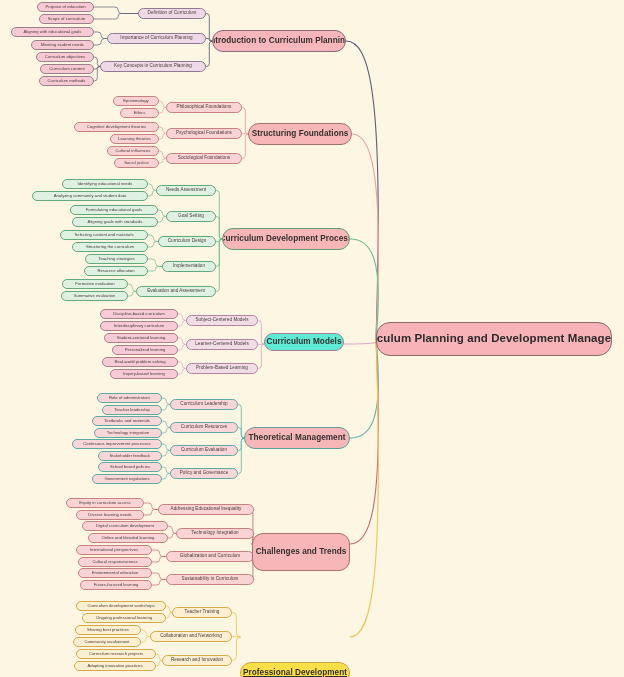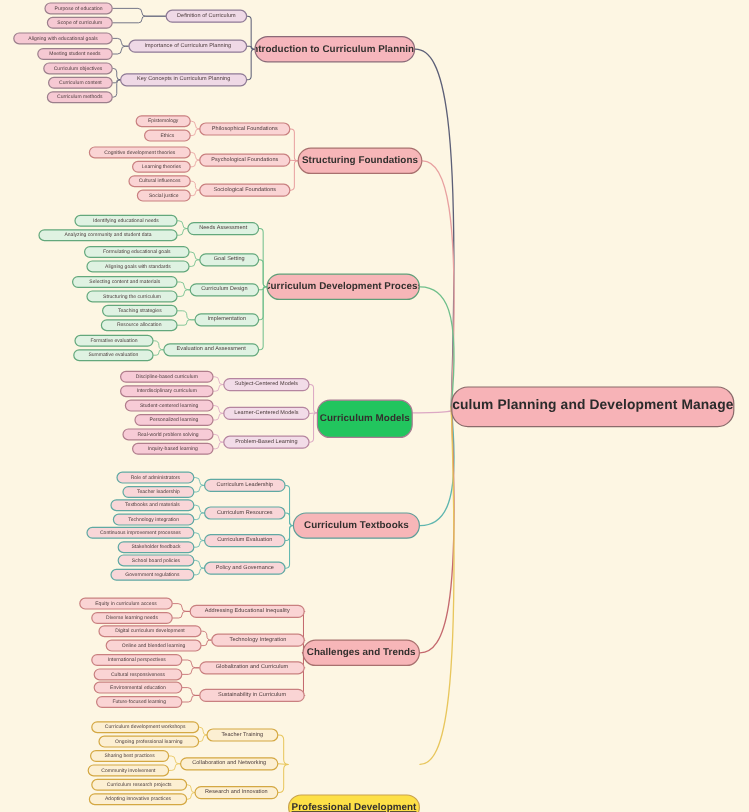--- a/index.html
+++ b/index.html
@@ -199,47 +199,47 @@
     <div class="node branch" style="left: 222px; top: 228px; width: 128px; height: 22px; background: rgb(247, 182, 184); border-color: rgb(95, 158, 120);">Curriculum Development Process</div>
     <div class="node leaf" style="left: 100px; top: 309px; width: 78px; height: 10px; background: rgb(247, 203, 214); border-color: rgb(176, 125, 140);">Discipline-based curriculum</div>
     <div class="node leaf" style="left: 100px; top: 321px; width: 78px; height: 10px; background: rgb(247, 203, 214); border-color: rgb(176, 125, 140);">Interdisciplinary curriculum</div>
     <div class="node topic" style="left: 186px; top: 315px; width: 72px; height: 11px; background: rgb(242, 220, 232); border-color: rgb(181, 133, 160);">Subject-Centered Models</div>
     <div class="node leaf" style="left: 104px; top: 333px; width: 74px; height: 10px; background: rgb(247, 203, 214); border-color: rgb(176, 125, 140);">Student-centered learning</div>
     <div class="node leaf" style="left: 112px; top: 345px; width: 66px; height: 10px; background: rgb(247, 203, 214); border-color: rgb(176, 125, 140);">Personalized learning</div>
     <div class="node topic" style="left: 186px; top: 339px; width: 72px; height: 11px; background: rgb(242, 220, 232); border-color: rgb(181, 133, 160);">Learner-Centered Models</div>
     <div class="node leaf" style="left: 102px; top: 357px; width: 76px; height: 10px; background: rgb(247, 203, 214); border-color: rgb(176, 125, 140);">Real-world problem solving</div>
     <div class="node leaf" style="left: 110px; top: 369px; width: 68px; height: 10px; background: rgb(247, 203, 214); border-color: rgb(176, 125, 140);">Inquiry-based learning</div>
     <div class="node topic" style="left: 186px; top: 363px; width: 72px; height: 11px; background: rgb(242, 220, 232); border-color: rgb(181, 133, 160);">Problem-Based Learning</div>
-    <div class="node branch" style="left: 264px; top: 333px; width: 80px; height: 32px; background: #22c55e; border-color: rgb(168, 122, 146);">Curriculum Models</div>
+    <div class="node branch" style="left: 264px; top: 333px; width: 80px; height: 18px; background: #5eead4; border-color: rgb(168, 122, 146);">Curriculum Models</div>
     <div class="node leaf" style="left: 97px; top: 393px; width: 65px; height: 10px; background: rgb(249, 214, 216); border-color: rgb(95, 169, 163);">Role of administrators</div>
     <div class="node leaf" style="left: 102px; top: 405px; width: 60px; height: 10px; background: rgb(249, 214, 216); border-color: rgb(95, 169, 163);">Teacher leadership</div>
     <div class="node topic" style="left: 170px; top: 399px; width: 68px; height: 11px; background: rgb(249, 214, 216); border-color: rgb(95, 169, 163);">Curriculum Leadership</div>
     <div class="node leaf" style="left: 92px; top: 416px; width: 70px; height: 10px; background: rgb(249, 214, 216); border-color: rgb(95, 169, 163);">Textbooks and materials</div>
     <div class="node leaf" style="left: 94px; top: 428px; width: 68px; height: 10px; background: rgb(249, 214, 216); border-color: rgb(95, 169, 163);">Technology integration</div>
     <div class="node topic" style="left: 170px; top: 422px; width: 68px; height: 11px; background: rgb(249, 214, 216); border-color: rgb(95, 169, 163);">Curriculum Resources</div>
     <div class="node leaf" style="left: 72px; top: 439px; width: 90px; height: 10px; background: rgb(249, 214, 216); border-color: rgb(95, 169, 163);">Continuous improvement processes</div>
     <div class="node leaf" style="left: 98px; top: 451px; width: 64px; height: 10px; background: rgb(249, 214, 216); border-color: rgb(95, 169, 163);">Stakeholder feedback</div>
     <div class="node topic" style="left: 170px; top: 445px; width: 68px; height: 11px; background: rgb(249, 214, 216); border-color: rgb(95, 169, 163);">Curriculum Evaluation</div>
     <div class="node leaf" style="left: 98px; top: 462px; width: 64px; height: 10px; background: rgb(249, 214, 216); border-color: rgb(95, 169, 163);">School board policies</div>
     <div class="node leaf" style="left: 92px; top: 474px; width: 70px; height: 10px; background: rgb(249, 214, 216); border-color: rgb(95, 169, 163);">Government regulations</div>
     <div class="node topic" style="left: 170px; top: 468px; width: 68px; height: 11px; background: rgb(249, 214, 216); border-color: rgb(95, 169, 163);">Policy and Governance</div>
-    <div class="node branch" style="left: 244px; top: 427px; width: 106px; height: 22px; background: rgb(247, 182, 184); border-color: rgb(94, 158, 153);">Curriculum Textbooks</div>
+    <div class="node branch" style="left: 244px; top: 427px; width: 106px; height: 22px; background: rgb(247, 182, 184); border-color: rgb(94, 158, 153);">Theoretical Management</div>
     <div class="node leaf" style="left: 66px; top: 498px; width: 78px; height: 10px; background: rgb(250, 212, 212); border-color: rgb(201, 128, 128);">Equity in curriculum access</div>
     <div class="node leaf" style="left: 76px; top: 510px; width: 68px; height: 10px; background: rgb(250, 212, 212); border-color: rgb(201, 128, 128);">Diverse learning needs</div>
     <div class="node topic" style="left: 158px; top: 504px; width: 96px; height: 11px; background: rgb(250, 212, 212); border-color: rgb(201, 128, 128);">Addressing Educational Inequality</div>
     <div class="node leaf" style="left: 82px; top: 521px; width: 86px; height: 10px; background: rgb(250, 212, 212); border-color: rgb(201, 128, 128);">Digital curriculum development</div>
     <div class="node leaf" style="left: 88px; top: 533px; width: 80px; height: 10px; background: rgb(250, 212, 212); border-color: rgb(201, 128, 128);">Online and blended learning</div>
     <div class="node topic" style="left: 176px; top: 528px; width: 78px; height: 11px; background: rgb(250, 212, 212); border-color: rgb(201, 128, 128);">Technology Integration</div>
     <div class="node leaf" style="left: 76px; top: 545px; width: 76px; height: 10px; background: rgb(250, 212, 212); border-color: rgb(201, 128, 128);">International perspectives</div>
     <div class="node leaf" style="left: 78px; top: 557px; width: 74px; height: 10px; background: rgb(250, 212, 212); border-color: rgb(201, 128, 128);">Cultural responsiveness</div>
     <div class="node topic" style="left: 166px; top: 551px; width: 88px; height: 11px; background: rgb(250, 212, 212); border-color: rgb(201, 128, 128);">Globalization and Curriculum</div>
     <div class="node leaf" style="left: 78px; top: 568px; width: 74px; height: 10px; background: rgb(250, 212, 212); border-color: rgb(201, 128, 128);">Environmental education</div>
     <div class="node leaf" style="left: 80px; top: 580px; width: 72px; height: 10px; background: rgb(250, 212, 212); border-color: rgb(201, 128, 128);">Future-focused learning</div>
     <div class="node topic" style="left: 166px; top: 574px; width: 88px; height: 11px; background: rgb(250, 212, 212); border-color: rgb(201, 128, 128);">Sustainability in Curriculum</div>
-    <div class="node branch" style="left: 252px; top: 533px; width: 98px; height: 22px; background: rgb(247, 182, 184); border-color: rgb(168, 112, 110);">Challenges and Trends</div>
+    <div class="node branch" style="left: 252px; top: 533px; width: 98px; height: 38px; background: rgb(247, 182, 184); border-color: rgb(168, 112, 110);">Challenges and Trends</div>
     <div class="node leaf" style="left: 76px; top: 601px; width: 90px; height: 10px; background: rgb(252, 239, 210); border-color: rgb(212, 168, 67);">Curriculum development workshops</div>
     <div class="node leaf" style="left: 82px; top: 613px; width: 84px; height: 10px; background: rgb(252, 239, 210); border-color: rgb(212, 168, 67);">Ongoing professional learning</div>
     <div class="node topic" style="left: 172px; top: 607px; width: 60px; height: 11px; background: rgb(252, 239, 210); border-color: rgb(212, 168, 67);">Teacher Training</div>
     <div class="node leaf" style="left: 75px; top: 625px; width: 66px; height: 10px; background: rgb(252, 239, 210); border-color: rgb(212, 168, 67);">Sharing best practices</div>
     <div class="node leaf" style="left: 73px; top: 637px; width: 68px; height: 10px; background: rgb(252, 239, 210); border-color: rgb(212, 168, 67);">Community involvement</div>
     <div class="node topic" style="left: 150px; top: 631px; width: 82px; height: 11px; background: rgb(252, 239, 210); border-color: rgb(212, 168, 67);">Collaboration and Networking</div>
     <div class="node leaf" style="left: 76px; top: 649px; width: 80px; height: 10px; background: rgb(252, 239, 210); border-color: rgb(212, 168, 67);">Curriculum research projects</div>
     <div class="node leaf" style="left: 74px; top: 661px; width: 82px; height: 10px; background: rgb(252, 239, 210); border-color: rgb(212, 168, 67);">Adopting innovative practices</div>
     <div class="node topic" style="left: 162px; top: 655px; width: 70px; height: 11px; background: rgb(252, 239, 210); border-color: rgb(212, 168, 67);">Research and Innovation</div>
     <div class="node branch" style="left: 240px; top: 662px; width: 110px; height: 22px; background: #fde047; border-color: rgb(201, 162, 78); text-decoration: underline;">Professional Development</div>

